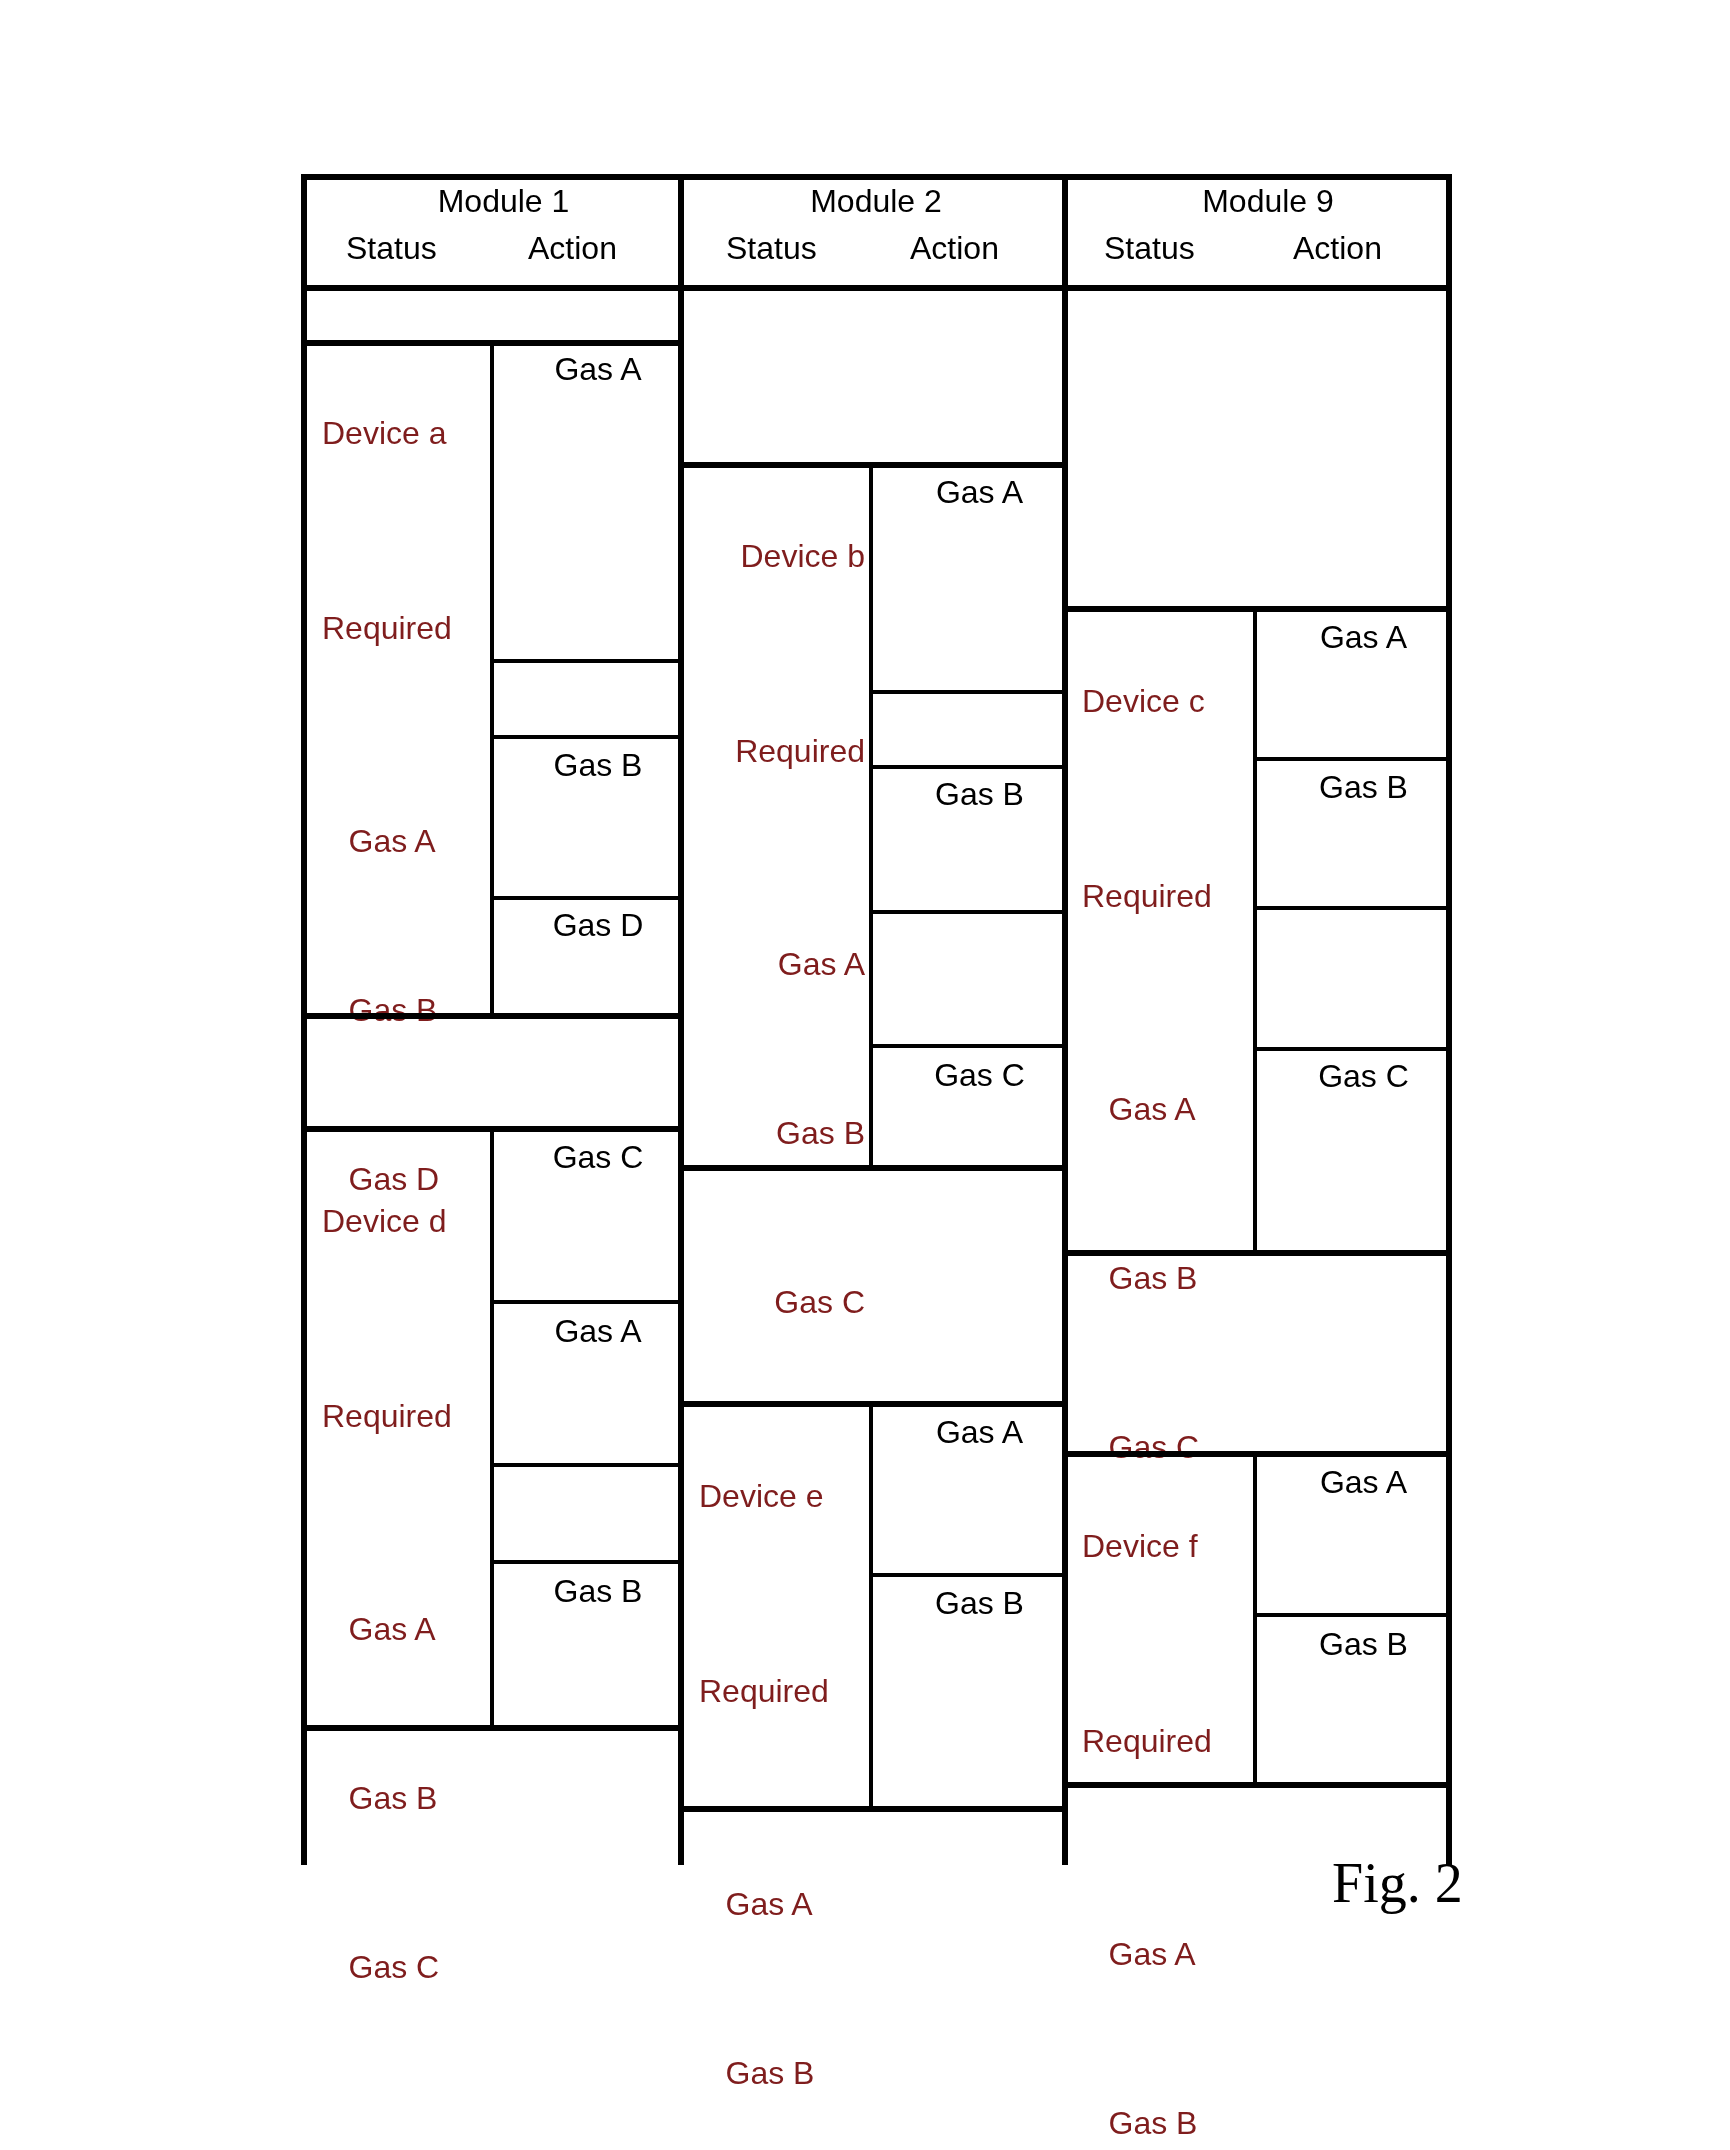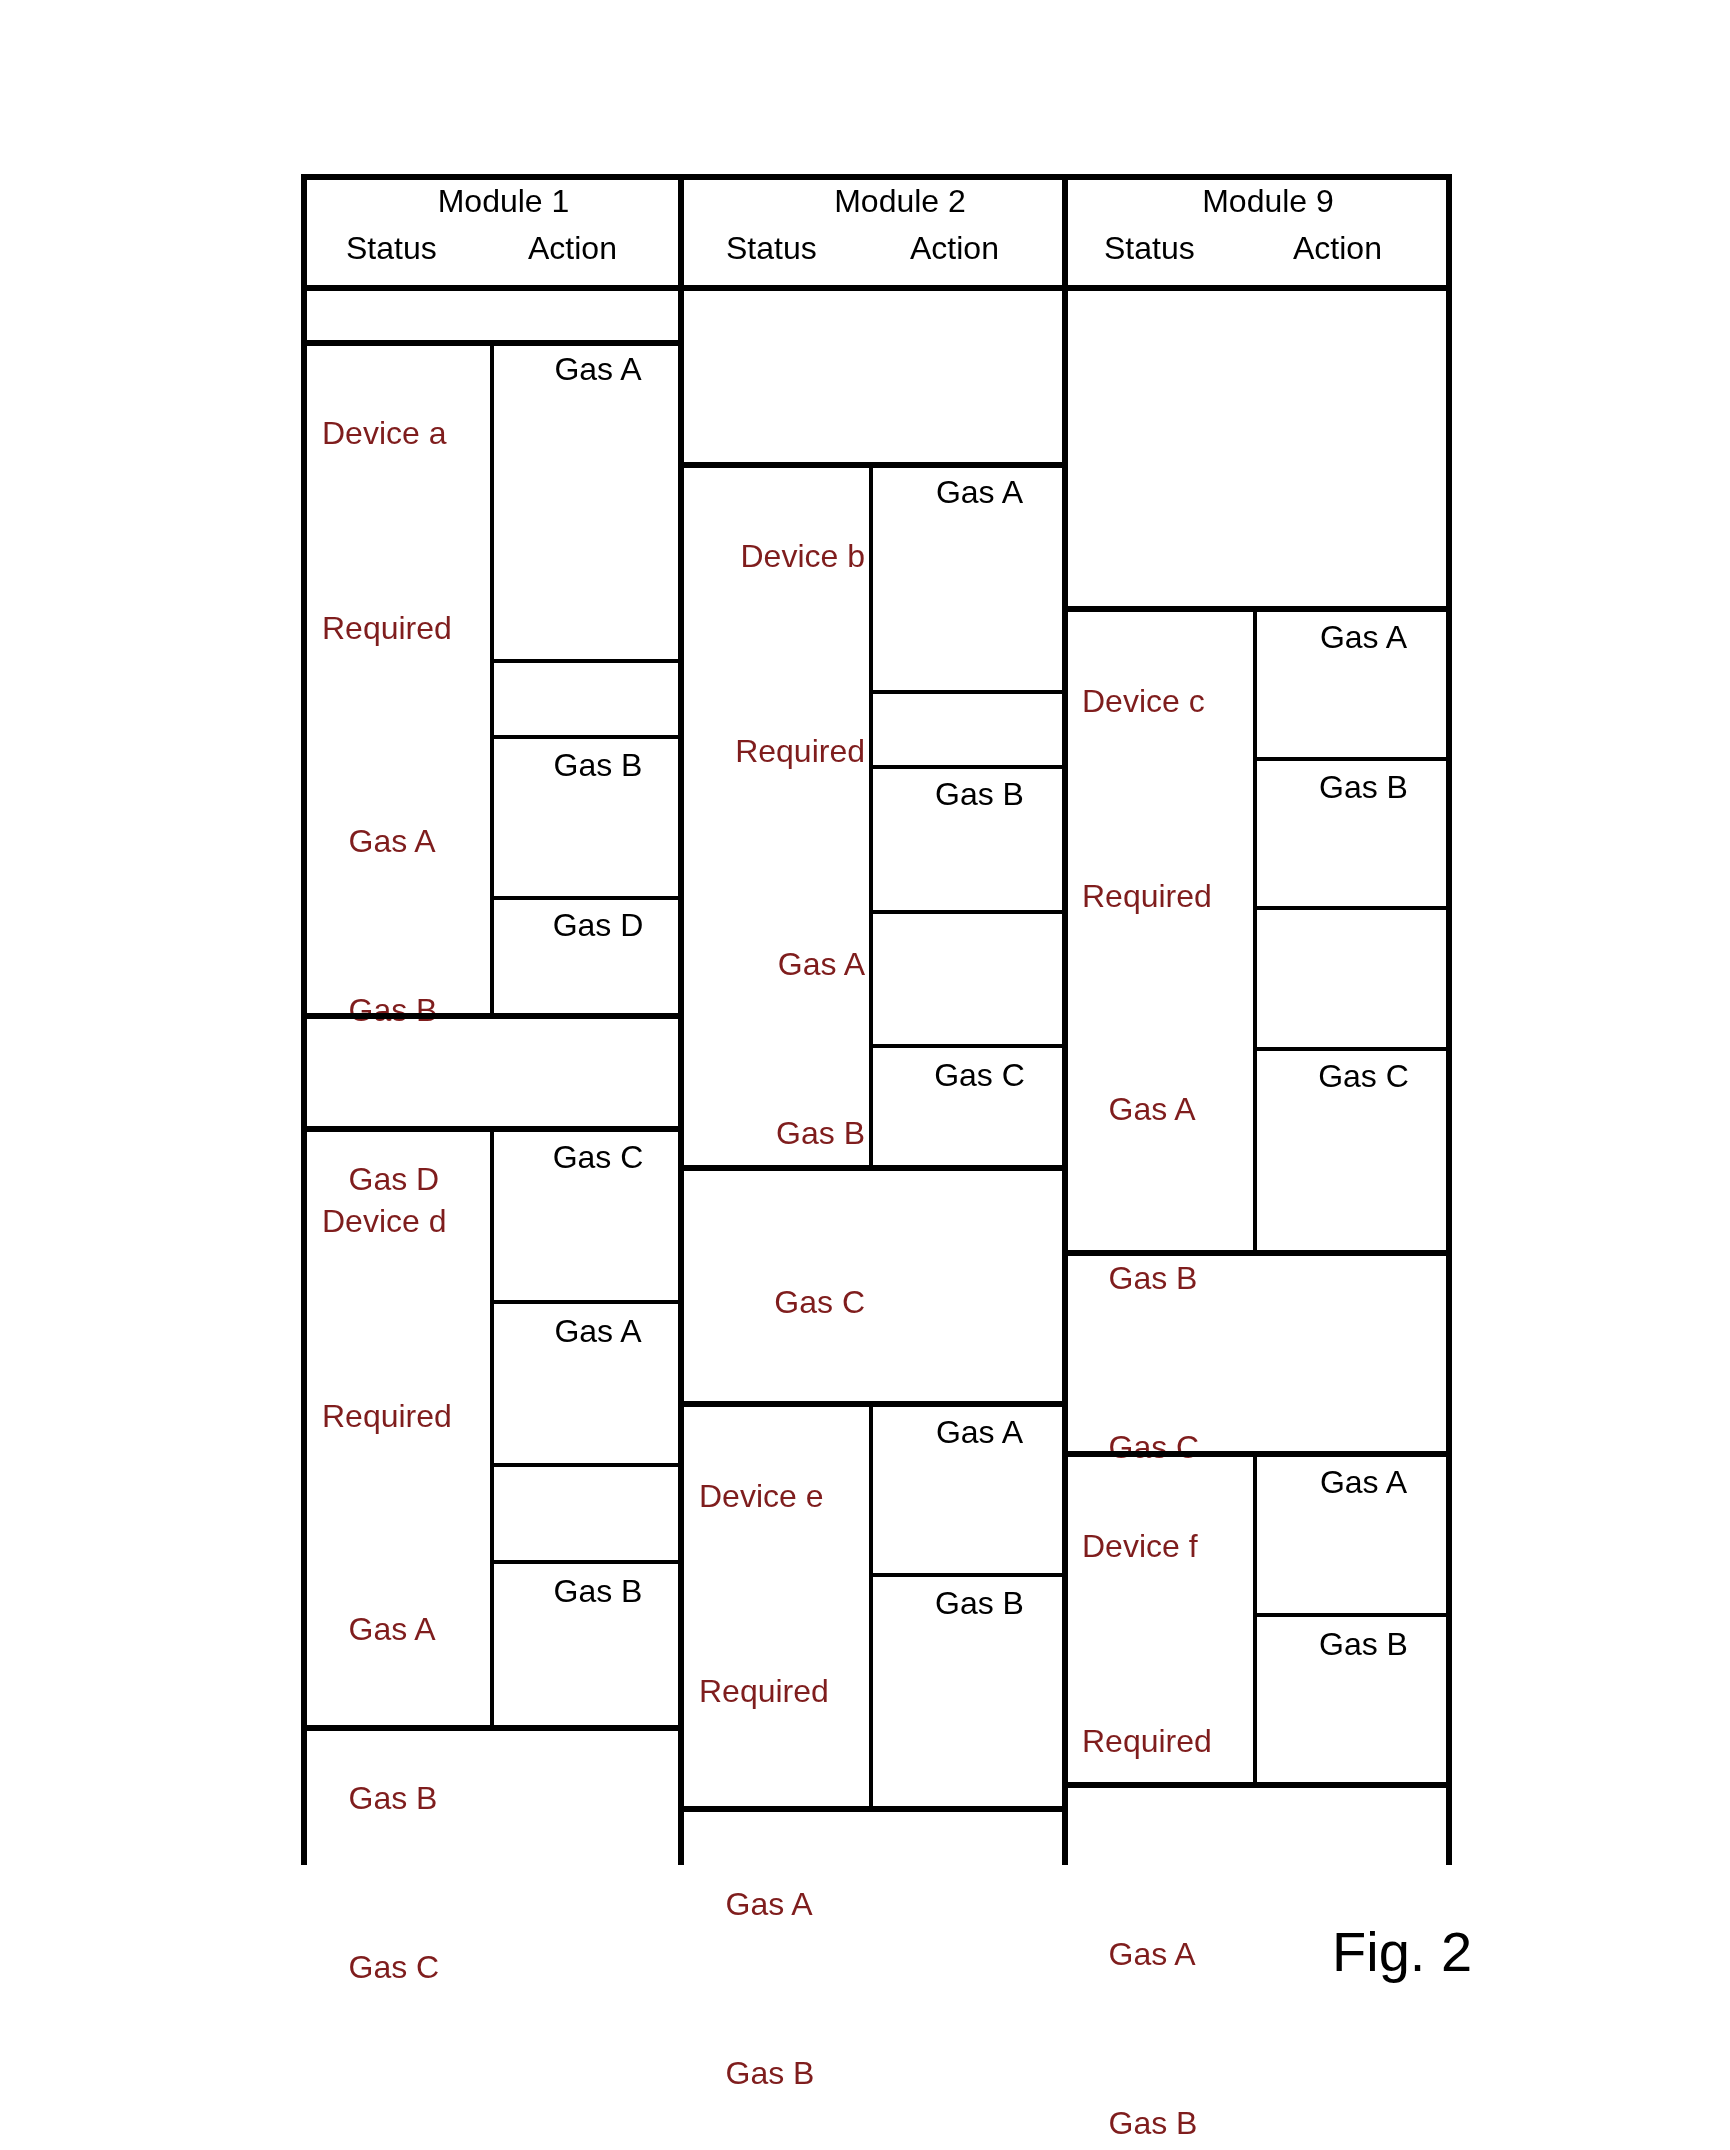--- a/index.html
+++ b/index.html
@@ -66,21 +66,21 @@
 
   <div class="vline" style="left:1446px; top:174px; width:5.9px; height:1691px;"></div>
 
   <div class="hline" style="left:301px; top:174px; width:1150px; height:5.9px;"></div>
   <div class="hline" style="left:301px; top:285px; width:1150px; height:5.9px;"></div>
 
   <div class="lbl lbl-center" style="left:307px; top:185px; width:371px;">Module 1</div>
   <div class="lbl" style="left:346px; top:232px;">Status</div>
   <div class="lbl" style="left:528px; top:232px;">Action</div>
 
-  <div class="lbl lbl-center" style="left:700px; top:185px; width:378px;text-align:center;">Module 2</div>
+  <div class="lbl lbl-center" style="left:676px; top:185px; width:378px;text-align:center;">Module 2</div>
   <div class="lbl" style="left:726px; top:232px;">Status</div>
   <div class="lbl" style="left:910px; top:232px;">Action</div>
 
   <div class="lbl lbl-center" style="left:1068px; top:185px; width:378px;">Module 9</div>
   <div class="lbl" style="left:1104px; top:232px;">Status</div>
   <div class="lbl" style="left:1293px; top:232px;">Action</div>
 
   <div class="hline" style="left:301px; top:340px; width:382px; height:5.9px;"></div>
 
   <div class="vline" style="left:490px; top:340px; width:3.7px; height:676px;"></div>
@@ -221,16 +221,16 @@
     <span class="row" style="padding-left:26.5px;">Gas B</span>
   </div>
 
   <div class="hline" style="left:1253px; top:1613px; width:199px; height:3.7px;"></div>
 
   <div class="lbl lbl-center" style="left:1253px; top:1466px; width:199px;">Gas A</div>
   <div class="lbl lbl-center" style="left:1253px; top:1628px; width:199px;">Gas B</div>
 
   <div class="hline" style="left:1062px; top:1782px; width:390px; height:5.9px;"></div>
 
-  <div class="figlabel" style="left:1332px; top:1919px;">Fig. 2</div>
+  <div class="figlabel" style="left:1332px; top:1851px;font-family:Liberation Serif, serif;">Fig. 2</div>
 
 </div>
 
 
 </body></html>

